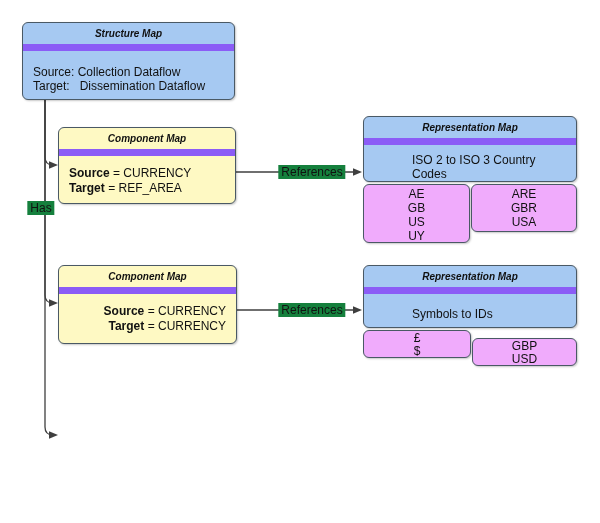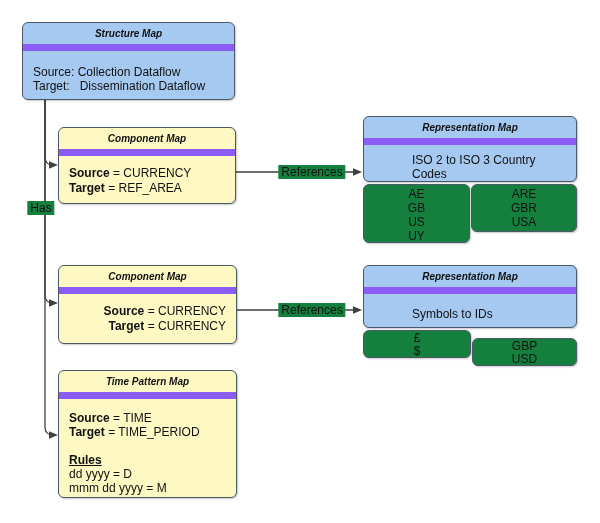--- a/index.html
+++ b/index.html
@@ -50,21 +50,21 @@
     align-items: center;
     font-size: 12px;
     padding: 0 10px;
     margin-left: 38px;
   }
   .codebox {
     position: absolute;
     border: 1px solid #4a5965;
     border-radius: 6px;
     box-sizing: border-box;
-    background: #15803d;
+    background: #f0abfc;
     box-shadow: 1px 1px 2px rgba(0,0,0,0.22);
     text-align: center;
     font-size: 12px;
     white-space: pre-line;
     overflow: hidden;
   }
   .codebox.four { line-height: 14px; padding-top: 2px; }
   .codebox.two  { line-height: 13px; padding-top: 1px; }
   .edge-label {
     position: absolute;
@@ -144,25 +144,14 @@
 
   <div class="node blue" style="left:363px; top:265px; width:214px; height:63px;">
     <div class="node-header">Representation Map</div>
     <div class="desc-body" style="height:40px;">Symbols to IDs</div>
   </div>
   <div class="codebox two" style="left:363px; top:330px; width:108px; height:28px;">£
 $</div>
   <div class="codebox two" style="left:472px; top:338px; width:105px; height:28px;">GBP
 USD</div>
 
-  <div class="node cyan" style="left:58px; top:370px; width:179px; height:128px;">
-    <div class="node-header">Time Pattern Map</div>
-    <div class="node-body" style="padding-top:12px;">
-      <div class="row"><b>Source</b> <span>= TIME</span></div>
-      <div class="row"><b>Target</b> <span>= TIME_PERIOD</span></div>
-      <div class="spacer"></div>
-      <div class="rules-heading">Rules</div>
-      <div class="pre">dd yyyy = D
-mmm dd yyyy = M</div>
-    </div>
-  </div>
 
 </div>
 
 </body></html>

